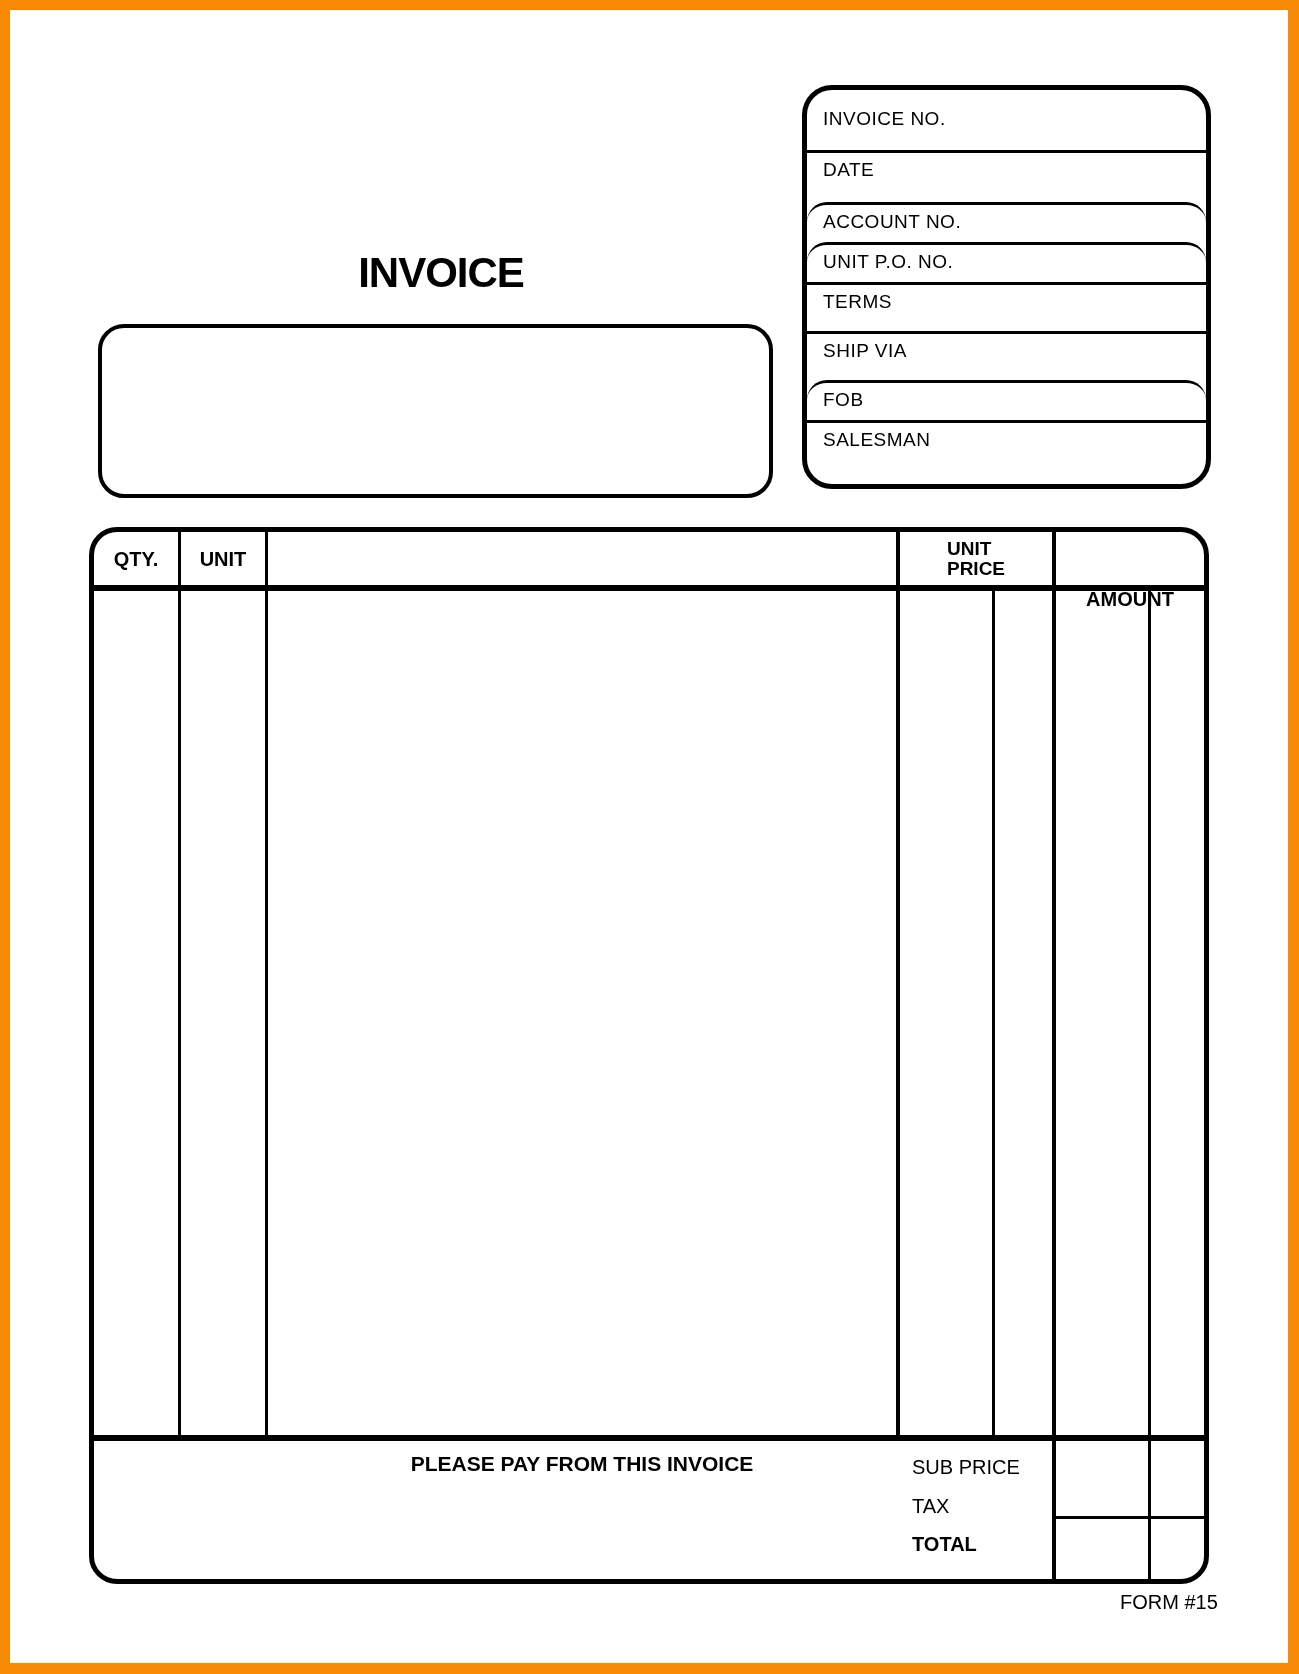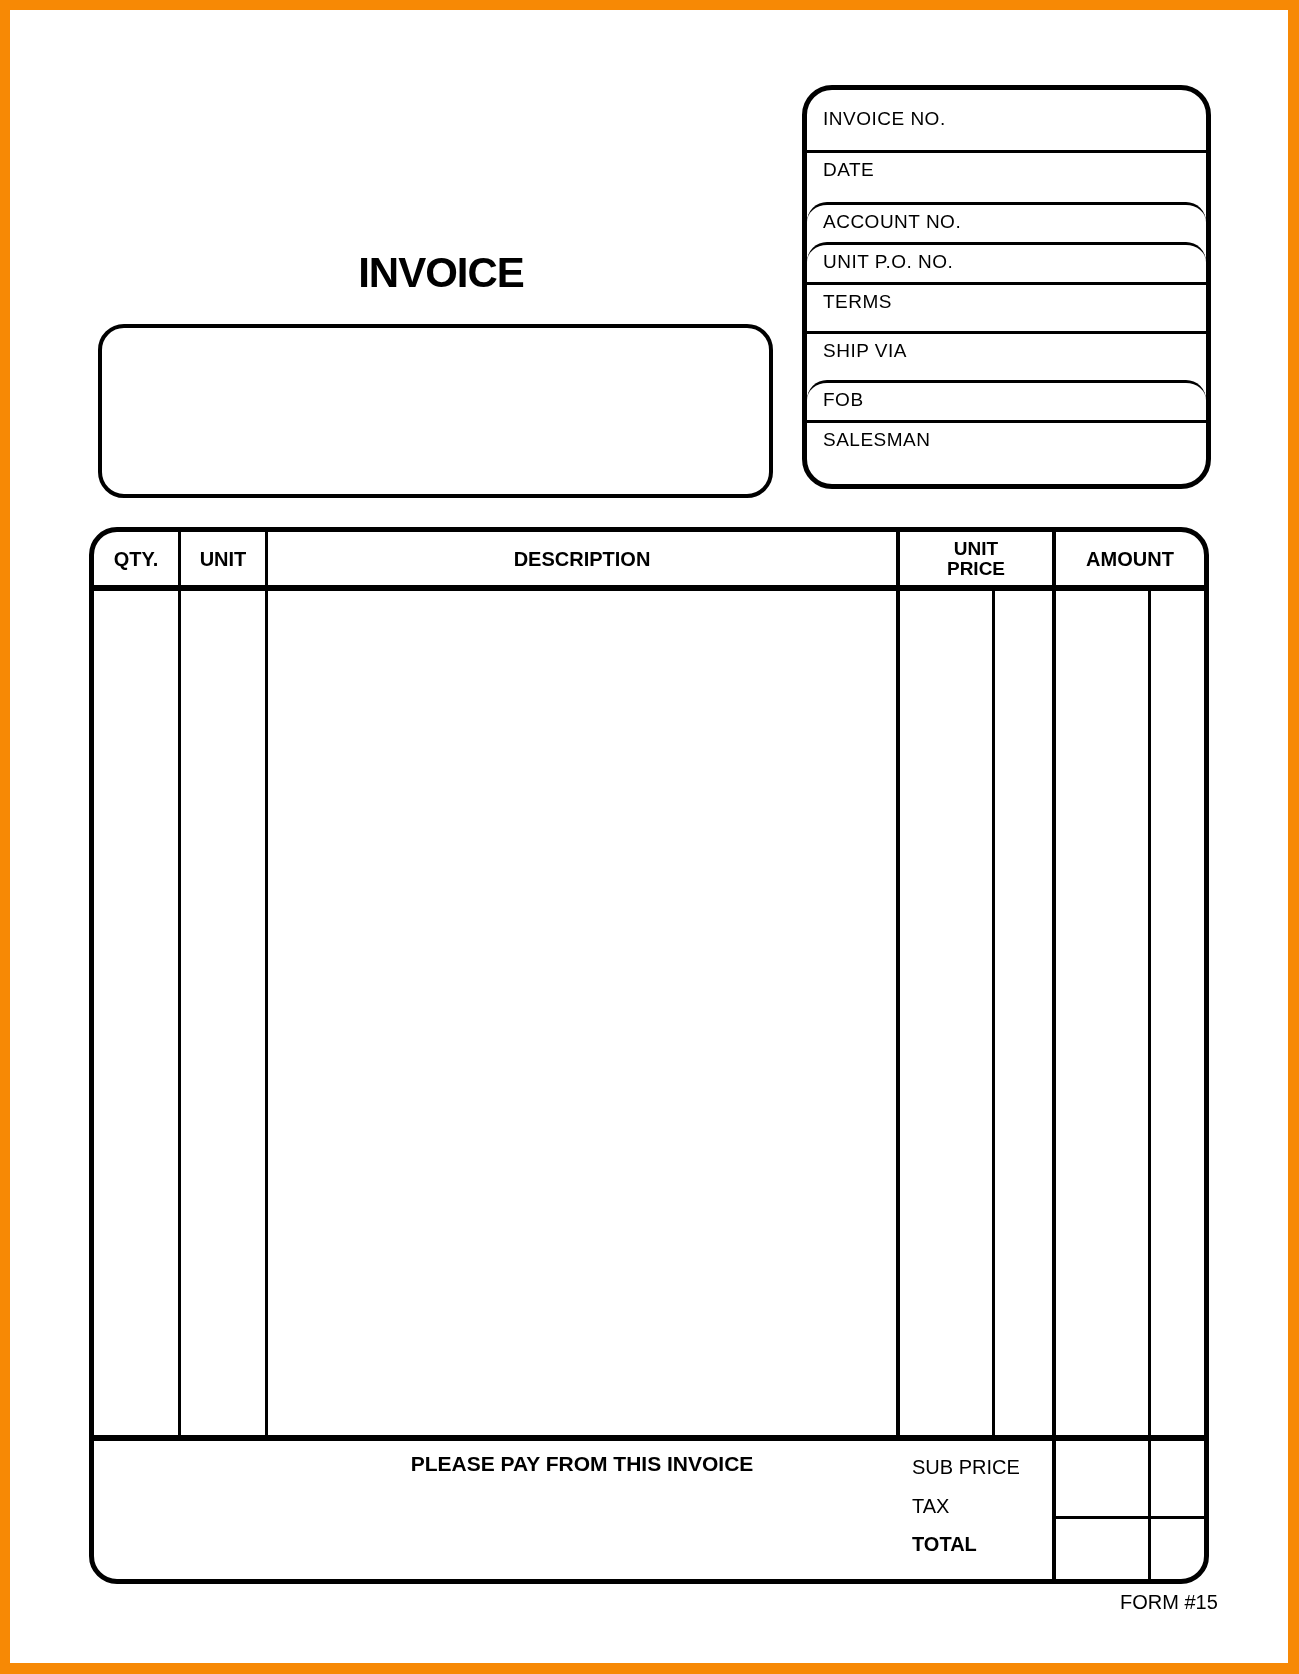--- a/index.html
+++ b/index.html
@@ -102,31 +102,30 @@
   .v-up-amt    { left: 958px;  top: 0;    width: 4px; height: 1047px; }
   .v-amt-cents { left: 1054px; top: 59px; width: 3px; height: 988px; }
 
   .col-header {
     position: absolute;
     top: 0;
     height: 53px;
     display: flex;
     align-items: center;
     justify-content: center;
-    text-align: center;
     font-size: 20px;
     font-weight: 700;
     white-space: pre-line;
     line-height: 20px;
   }
   .ch-qty  { left: 0;     width: 84px; }
   .ch-unit { left: 87px;  width: 84px; }
   .ch-desc { left: 174px; width: 628px; }
   .ch-up   { left: 806px; width: 152px; font-size: 19px; }
-  .ch-amt  { left: 962px; width: 148px; }
+  .ch-amt  { left: 962px; width: 148px; margin-top: 40px; }
 
   .line-items-area {
     position: absolute;
     left: 0; right: 0;
     top: 59px;
     height: 844px;
   }
 
   
   .pay-message {
@@ -207,21 +206,20 @@
     <div class="hline h-total"></div>
     <div class="vline v-qty-unit"></div>
     <div class="vline v-unit-desc"></div>
     <div class="vline v-desc-up"></div>
     <div class="vline v-up-cents"></div>
     <div class="vline v-up-amt"></div>
     <div class="vline v-amt-cents"></div>
 
     <div class="col-header ch-qty">QTY.</div>
     <div class="col-header ch-unit">UNIT</div>
-    <div class="col-header ch-desc">DESCRIPTION</div>
     <div class="col-header ch-up">UNIT
 PRICE</div>
     <div class="col-header ch-amt">AMOUNT</div>
 
     <div class="line-items-area"></div>
 
     <div class="pay-message">PLEASE PAY FROM THIS INVOICE</div>
     <div class="sum-label sum-subtotal">SUB PRICE</div>
     <div class="sum-label sum-tax">TAX</div>
     <div class="sum-label sum-total">TOTAL</div>

